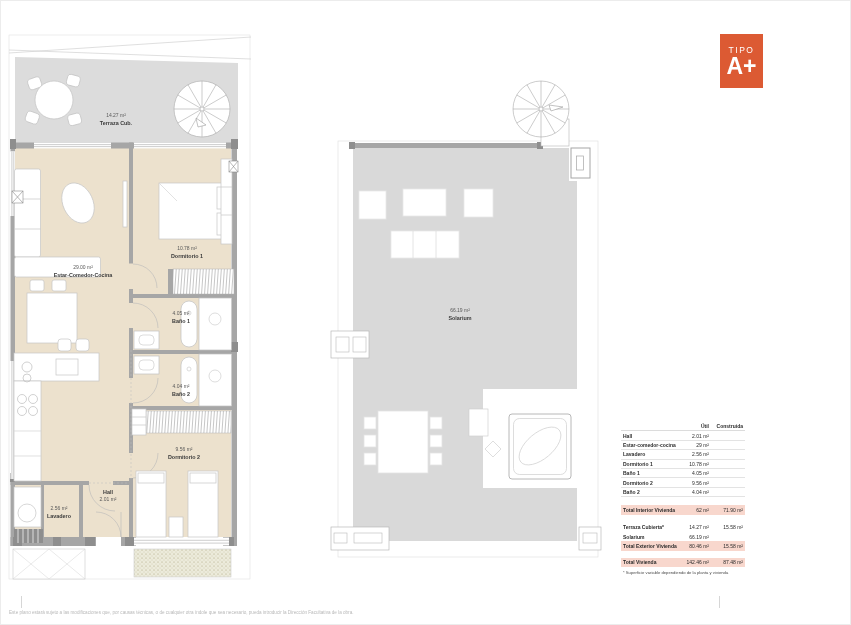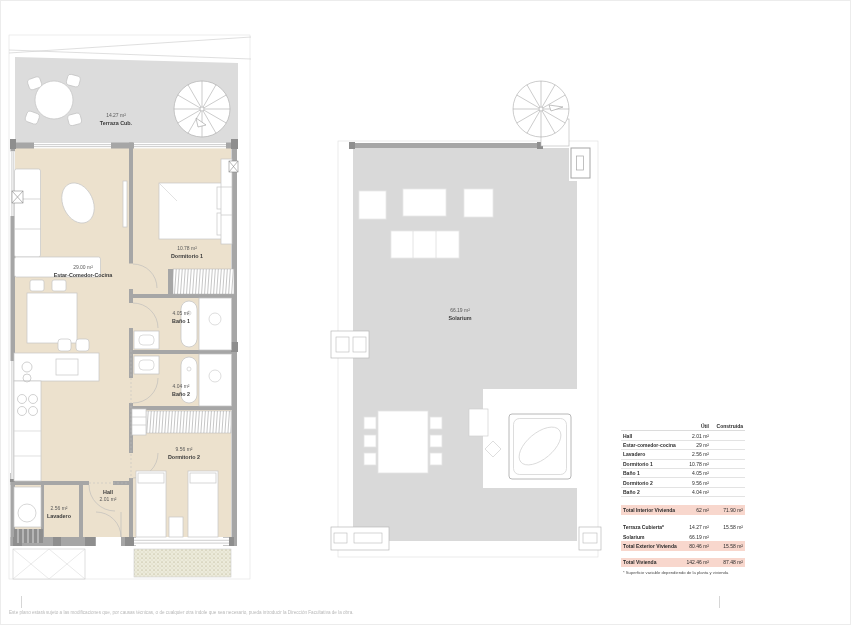--- a/index.html
+++ b/index.html
@@ -351,20 +351,24 @@
       <rect x="582" y="532" width="14" height="10" stroke-width="0.6"></rect>
     </g>
 
     <g>
       <text x="459" y="311" class="plan-area">66.19 m²</text>
       <text x="459" y="319" class="plan-name">Solarium</text>
     </g>
   </g>
 </svg>
 
+<div class="badge">
+  <div class="kicker">TIPO</div>
+  <div class="grade">A+</div>
+</div>
 
 <div class="area-table">
   <div class="trow thead">
     <div class="lbl"></div>
     <div class="util">Útil</div>
     <div class="cons">Construida</div>
   </div>
 
   <div class="trow rline">
     <div class="lbl">Hall</div>

